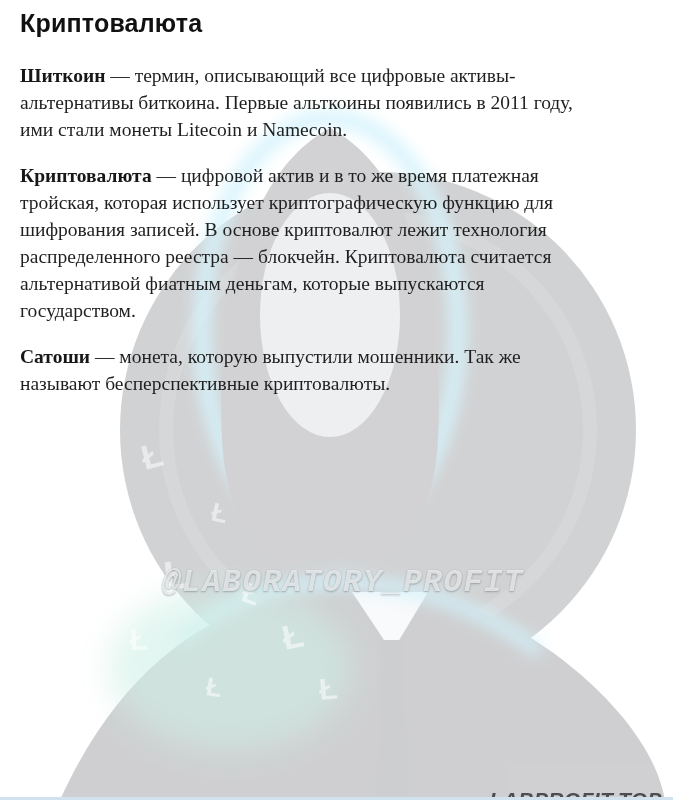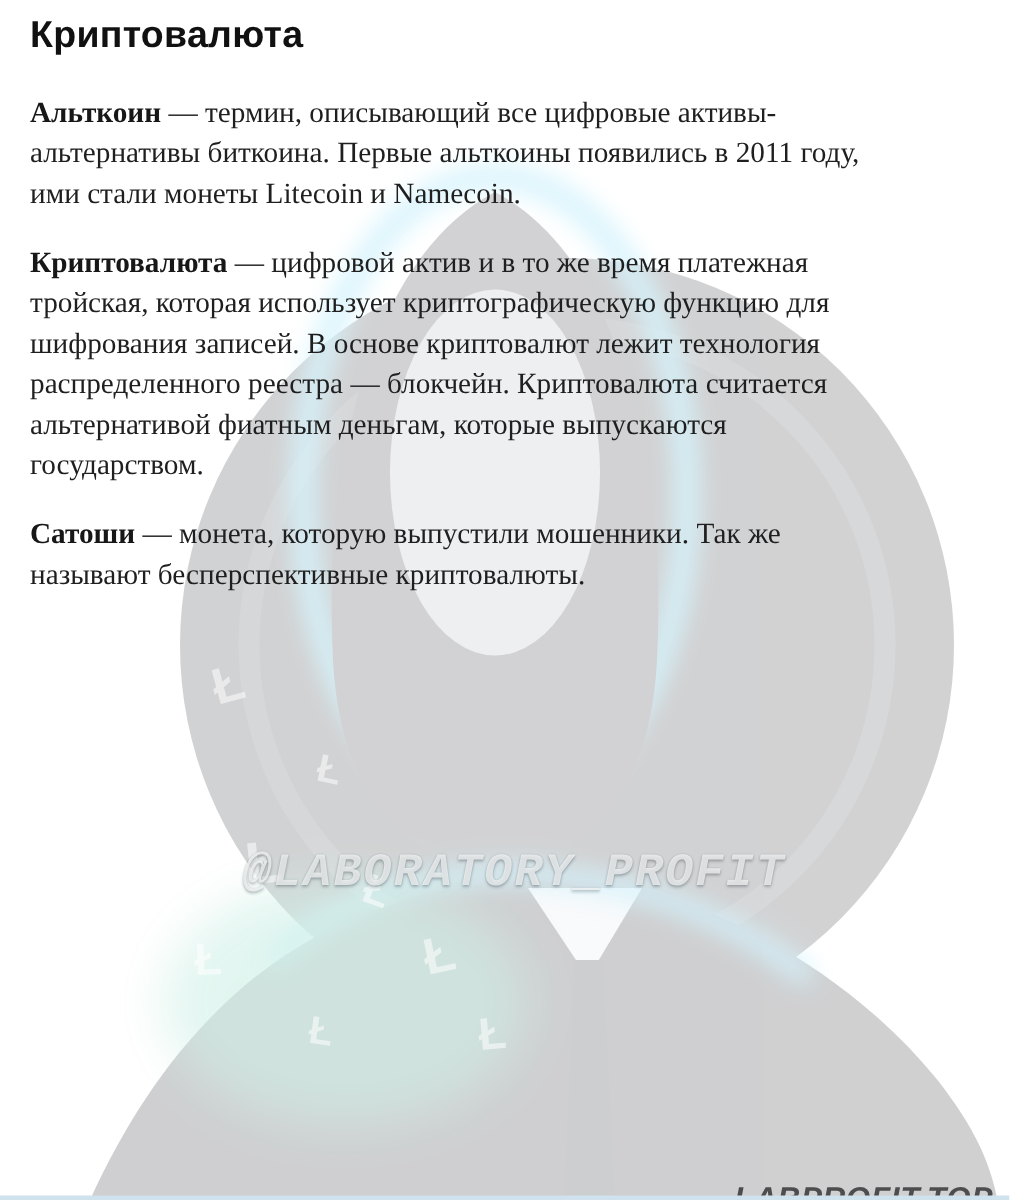--- a/index.html
+++ b/index.html
@@ -108,21 +108,21 @@
     </g>
   </g>
 </svg>
 
 <div class="wm-center">@LABORATORY_PROFIT</div>
 
 <div class="article">
   <h1 class="title">Криптовалюта</h1>
 
   <p class="entry">
-    <b>Альткоин</b><span class="def"> — термин, описывающий все цифровые активы-
+    <b>Шиткоин</b><span class="def"> — термин, описывающий все цифровые активы-
 альтернативы биткоина. Первые альткоины появились в 2011 году,
 ими стали монеты Litecoin и Namecoin.</span>
   </p>
 
 
   <p class="entry">
     <b>Криптовалюта</b><span class="def"> — цифровой актив и в то же время платежная
 тройская, которая использует криптографическую функцию для
 шифрования записей. В основе криптовалют лежит технология
 распределенного реестра — блокчейн. Криптовалюта считается

